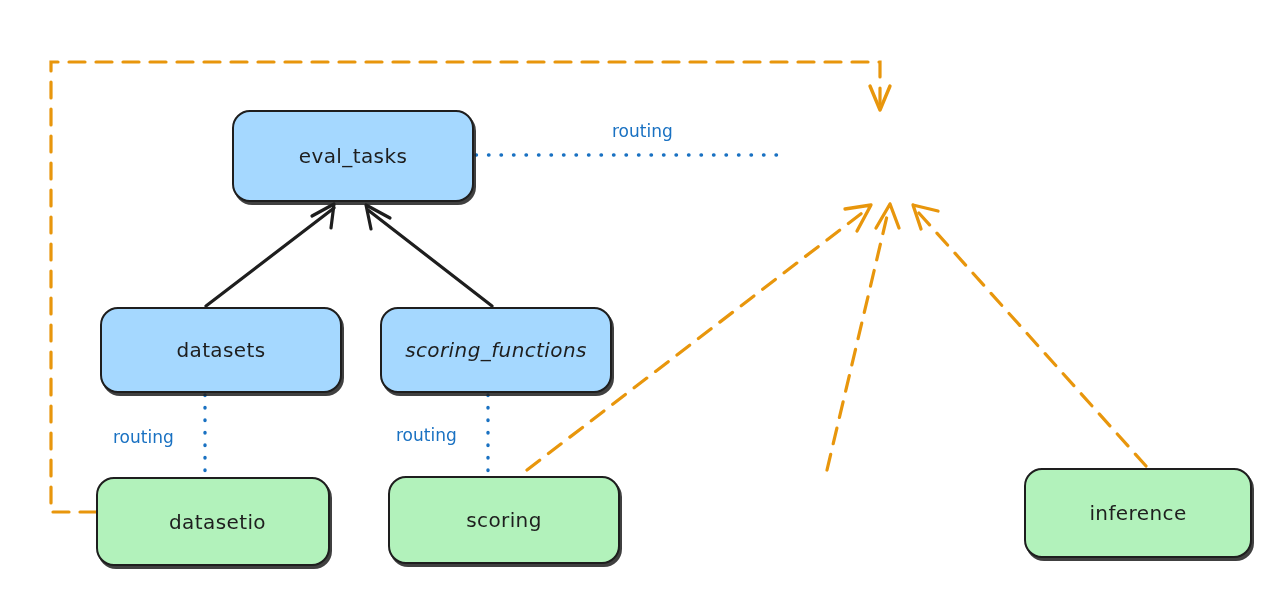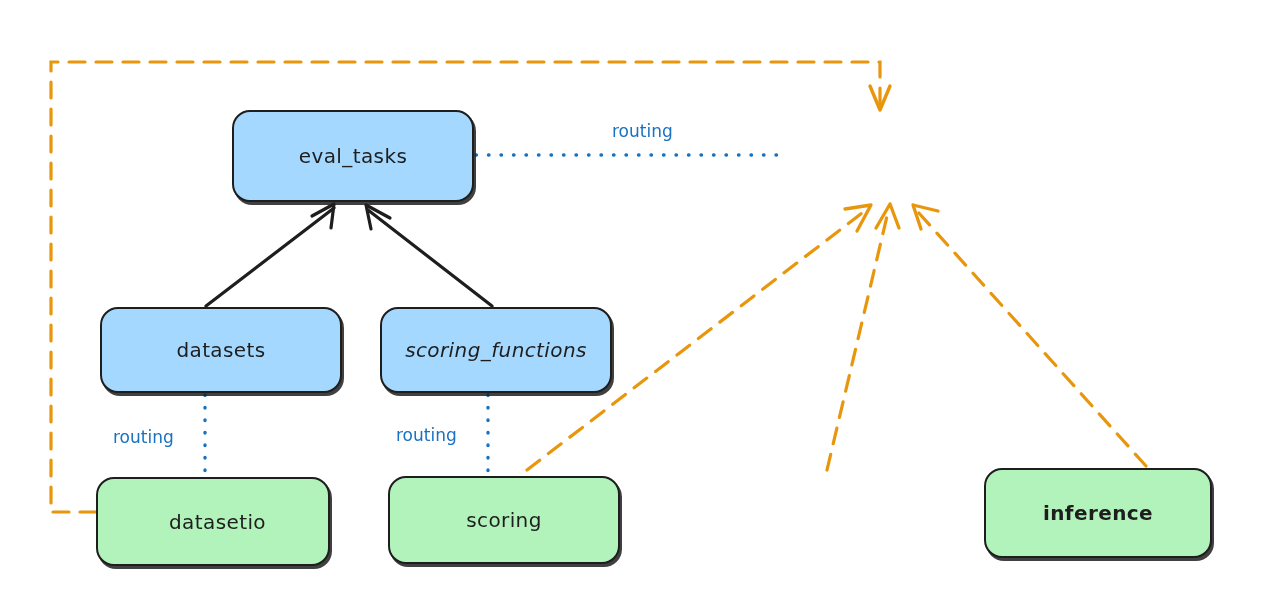--- a/index.html
+++ b/index.html
@@ -122,21 +122,21 @@
 
   <div class="node green" style="left:96px; top:477px; width:234px; height:89px;padding-left:9px;">
     <span class="label">datasetio</span>
   </div>
 
   <div class="node green" style="left:388px; top:476px; width:232px; height:88px;">
     <span class="label">scoring</span>
   </div>
 
 
-  <div class="node green" style="left:984px; top:468px; width:228px; height:90px;font-weight:bold;">
+  <div class="node green" style="left:1024px; top:468px; width:228px; height:90px;">
     <span class="label">inference</span>
   </div>
 
   <div class="edge-label" style="left:612px; top:121px;">routing</div>
 
   <div class="edge-label" style="left:113px; top:427px;">routing</div>
 
   <div class="edge-label" style="left:396px; top:425px;">routing</div>
 
 </div>

